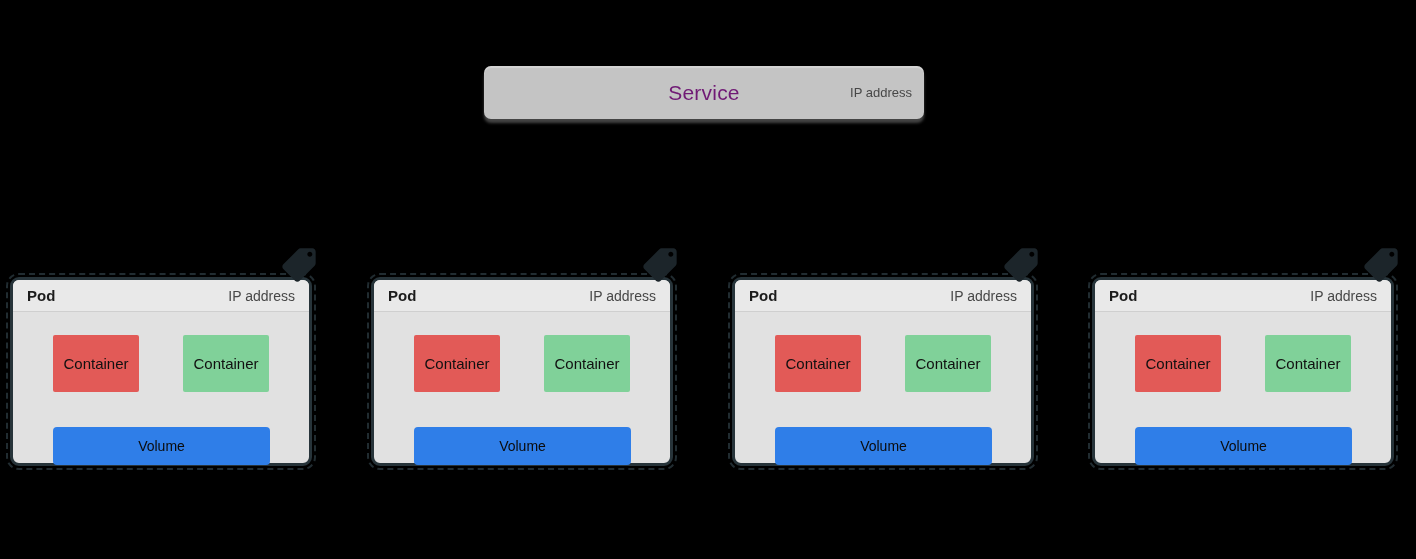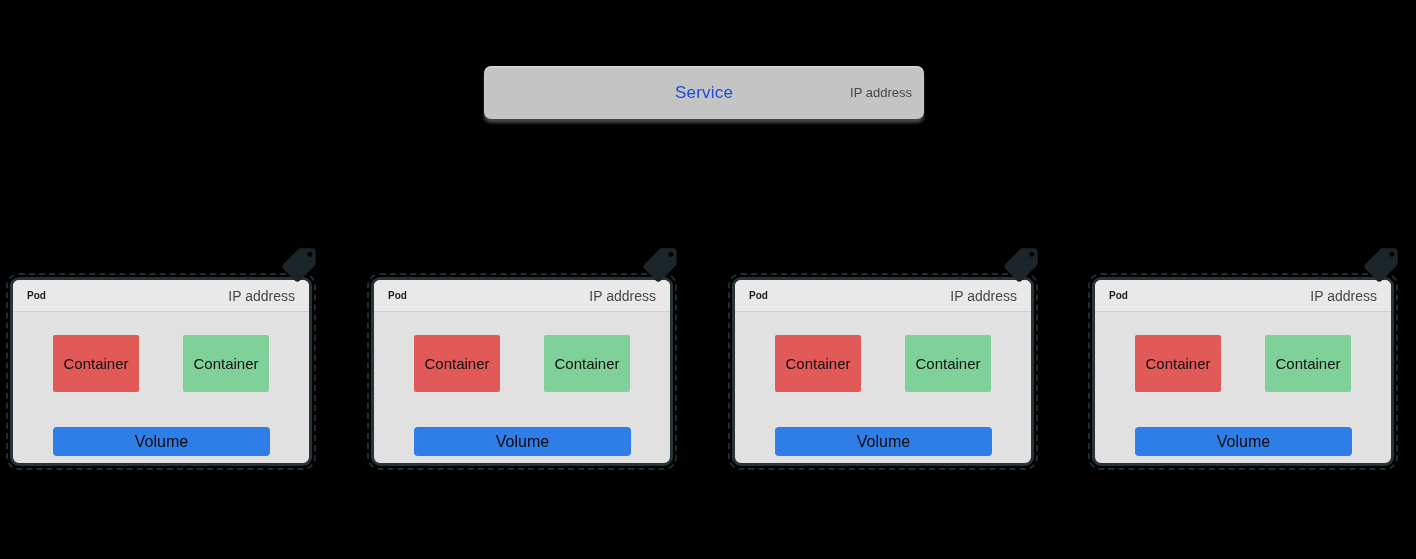--- a/index.html
+++ b/index.html
@@ -29,21 +29,21 @@
   
   .service{
     position:absolute;left:484px;top:66px;width:440px;height:53px;
     background:var(--service-fill);
     border-radius:7px;
     box-shadow:0 4px 3px rgba(150,150,150,0.45), inset 0 2px 1px rgba(255,255,255,0.28);
   }
   .service-label{
     position:absolute;left:0;right:0;top:0;bottom:0;
     display:flex;align-items:center;justify-content:center;
-    font-size:17px;font-weight:500;color:#1d4ed8;letter-spacing:.2px;
+    font-size:21px;font-weight:500;color:#701a75;letter-spacing:.2px;
   }
   .service-ip{
     position:absolute;right:12px;top:0;bottom:0;
     display:flex;align-items:center;
     font-size:13px;color:var(--text-muted);
   }
 
   
   .pod{
     position:absolute;top:277px;width:302px;height:189px;
@@ -58,40 +58,40 @@
   .pod-3{left:732px;}
   .pod-4{left:1092px;}
 
   .pod-header{
     height:32px;background:var(--pod-header);
     border-bottom:1px solid #cfcfcf;
     border-radius:6px 6px 0 0;
     display:flex;align-items:center;justify-content:space-between;
     padding:0 14px;
   }
-  .pod-title{font-size:10px;font-weight:700;color:var(--text-dark);}
+  .pod-title{font-size:15px;font-weight:700;color:var(--text-dark);}
   .pod-ip{font-size:14px;color:var(--text-muted);}
 
   .pod-bodyarea{position:relative;height:151px;}
   .containers{
     display:flex;justify-content:space-between;
     padding:23px 40px 0 40px;
   }
   .container-box{
     width:86px;height:57px;border-radius:2px;
     display:flex;align-items:center;justify-content:center;
     font-size:15px;color:#101010;
   }
   .container-red{background:var(--container-red);}
   .container-green{background:var(--container-green);}
   .volume{
-    margin:35px 39px 0 40px;height:29px;border-radius:4px;
+    margin:35px 39px 0 40px;height:38px;border-radius:4px;
     background:var(--volume-blue);
     display:flex;align-items:center;justify-content:center;
-    font-size:16px;color:#0b0b0b;
+    font-size:14px;color:#0b0b0b;
   }
 
   .tag{
     position:absolute;top:-35px;right:-10px;width:40px;height:40px;
   }
   .tag svg{width:40px;height:40px;transform:scaleX(-1);display:block;}
 </style>
 </head>
 <body>
 

